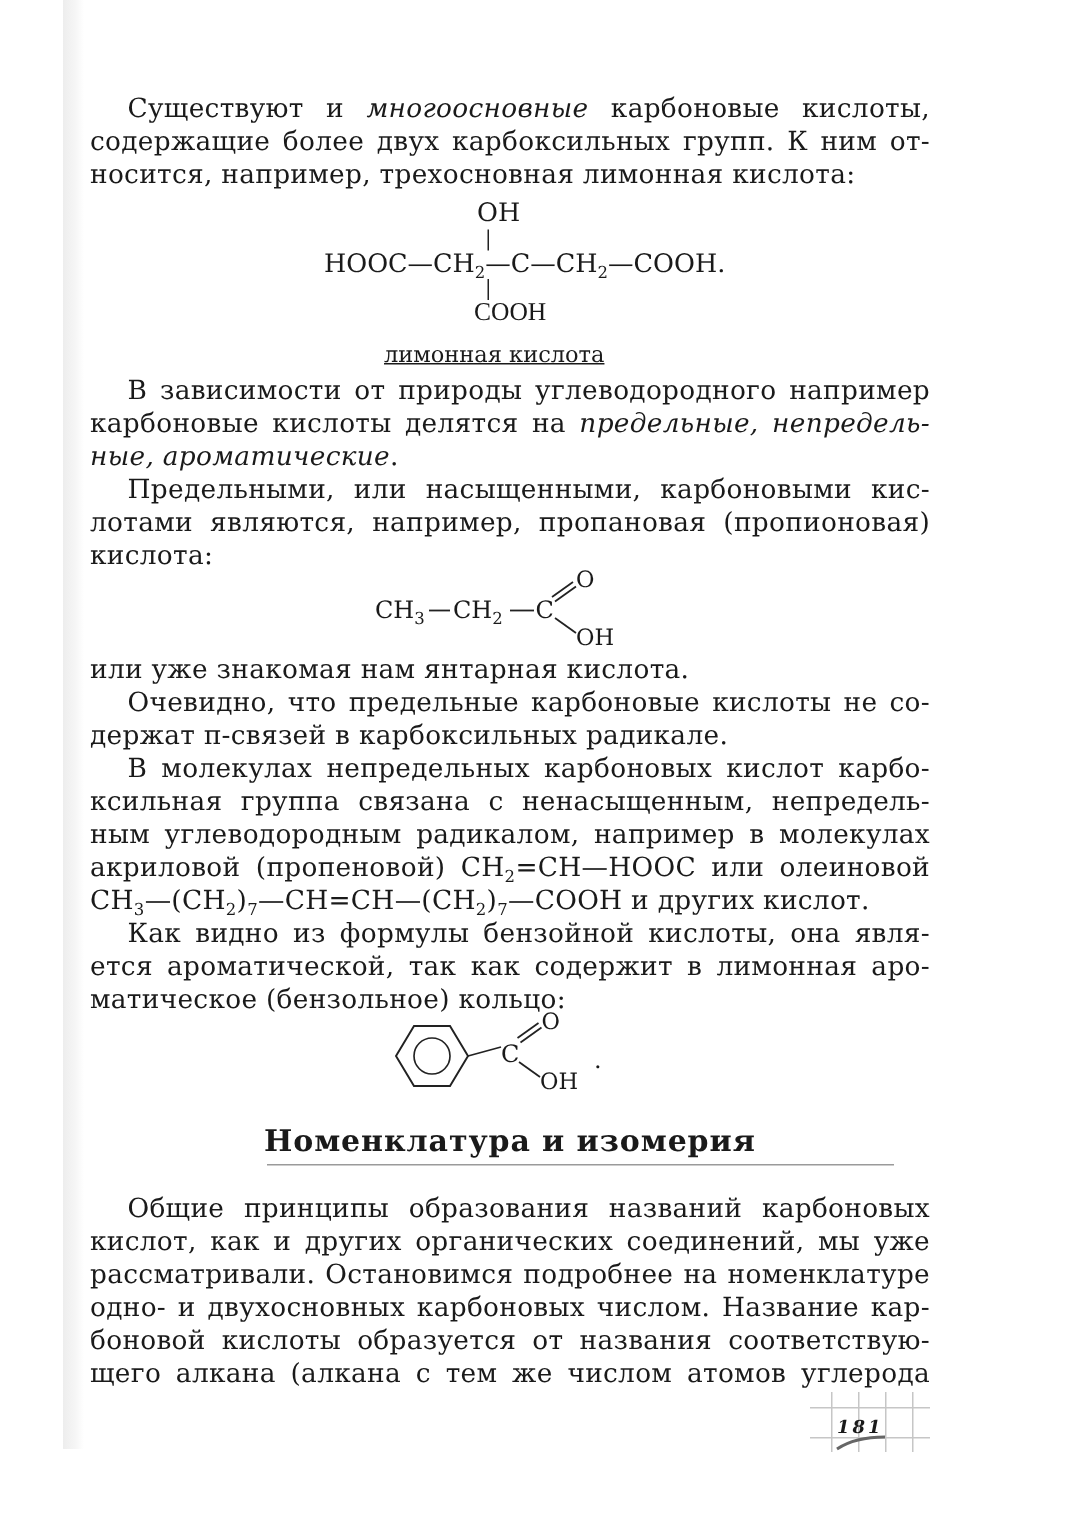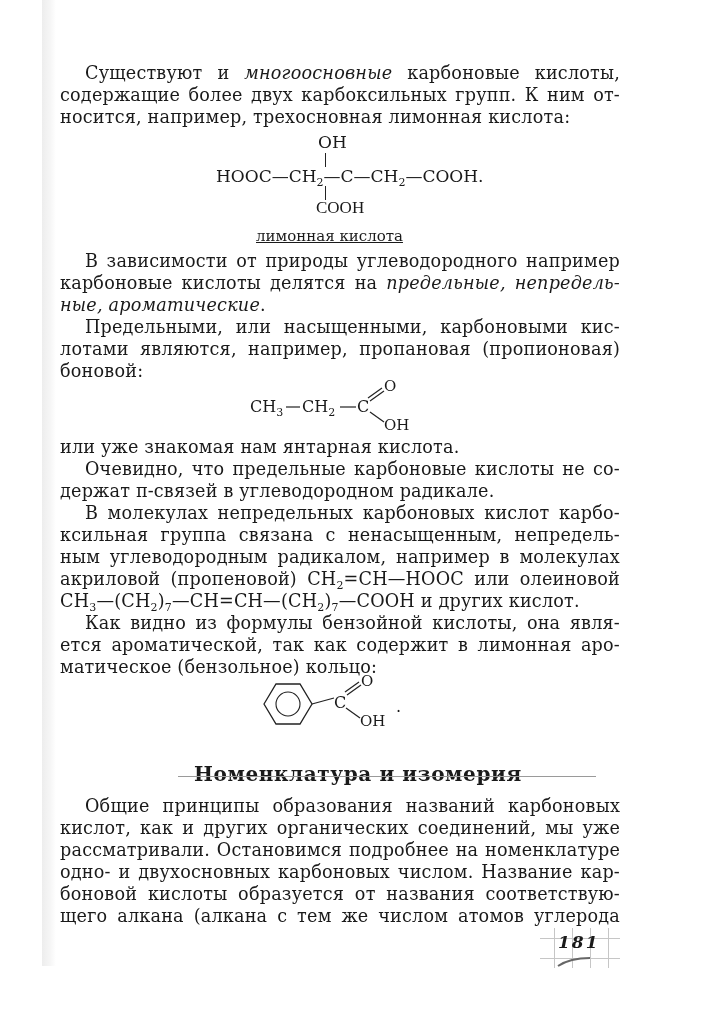--- a/index.html
+++ b/index.html
@@ -8,26 +8,26 @@
   .edge { position: absolute; left: 42px; top: 0; width: 14px; height: 966px;
           background: linear-gradient(to right, #ededed, #f6f6f6 60%, #ffffff); }
   .line { position: absolute; left: 60px; width: 560px; font-size: 17.6px; line-height: 22px;
           white-space: nowrap; letter-spacing: 0.2px; text-align: justify; }
   .line.j { text-align-last: justify; }
   .ind { padding-left: 25px; box-sizing: border-box; }
   i, .it { font-style: italic; }
   .chem { position: absolute; font-size: 17px; white-space: nowrap; }
   sub { font-size: 11px; vertical-align: -4px; line-height: 0; }
   .caption { position: absolute; left: 256px; top: 227px; font-size: 15px; white-space: nowrap; text-decoration: underline; }
-  .heading { position: absolute; left: 194px; top: 748px; font-size: 20px; font-weight: bold;
-             white-space: nowrap; letter-spacing: 0.6px; margin-top: 14px; }
+  .heading { position: absolute; left: 176px; top: 748px; font-size: 20px; font-weight: bold;
+             white-space: nowrap; letter-spacing: 0.6px; }
   .rule { position: absolute; left: 178px; top: 776px; width: 418px; height: 1px; background: #9a9a9a; }
   .pagebox { position: absolute; left: 540px; top: 928px; width: 80px; height: 40px; }
   .pagebox .g { position: absolute; background: #c6c6c6; }
-  .pagenum { position: absolute; left: 18px; top: 4px; font-size: 17px; font-weight: bold;
+  .pagenum { position: absolute; left: 18px; top: 16px; font-size: 12px; font-weight: bold;
              font-style: italic; letter-spacing: 2px; }
   svg text { font-family: "DejaVu Serif", "Liberation Serif", serif; fill: #1a1a1a; }
 </style>
 </head>
 <body>
 
 <div class="edge"></div>
 
 <div class="line j ind" style="top:62px"><span>Существуют и </span><i>многоосновные</i><span> карбоновые кислоты,</span></div>
 <div class="line j" style="top:84px">содержащие более двух карбоксильных групп. К ним от-</div>
@@ -41,39 +41,39 @@
   <div class="chem" style="left:316px; top:198px;font-family:Liberation Serif, serif;">COOH</div>
   <div class="caption">лимонная кислота</div>
 </div>
 
 <div class="line j ind" style="top:250px">В зависимости от природы углеводородного например</div>
 <div class="line j" style="top:272px"><span>карбоновые кислоты делятся на </span><i>предельные, непредель-</i></div>
 <div class="line" style="top:294px"><i>ные, ароматические</i><span>.</span></div>
 
 <div class="line j ind" style="top:316px">Предельными, или насыщенными, карбоновыми кис-</div>
 <div class="line j" style="top:338px">лотами являются, например, пропановая (пропионовая)</div>
-<div class="line" style="top:360px">боновой:</div>
+<div class="line" style="top:360px">кислота:</div>
 
 <svg style="position:absolute; left:240px; top:372px;" width="200" height="64">
   <text x="10" y="40" font-size="16"><tspan>CH</tspan><tspan font-size="11" dy="4">3</tspan></text>
   <line x1="46" y1="35" x2="60" y2="35" stroke="#222" stroke-width="1.2"></line>
   <text x="62" y="40" font-size="16"><tspan>CH</tspan><tspan font-size="11" dy="4">2</tspan></text>
   <line x1="100" y1="35" x2="116" y2="35" stroke="#222" stroke-width="1.2"></line>
   <text x="117" y="40" font-size="16">C</text>
   <line x1="128" y1="26" x2="142" y2="16" stroke="#222" stroke-width="1.2"></line>
   <line x1="130" y1="29" x2="144" y2="19" stroke="#222" stroke-width="1.2"></line>
   <text x="144" y="19" font-size="15">O</text>
   <line x1="130" y1="40" x2="144" y2="50" stroke="#222" stroke-width="1.2"></line>
   <text x="144" y="58" font-size="15">OH</text>
 </svg>
 
 <div class="line" style="top:436px">или уже знакомая нам янтарная кислота.</div>
 
 <div class="line j ind" style="top:458px">Очевидно, что предельные карбоновые кислоты не со-</div>
-<div class="line" style="top:480px">держат π-связей в углеводородном радикале.</div>
+<div class="line" style="top:480px">держат π-связей в карбоксильных радикале.</div>
 
 <div class="line j ind" style="top:502px">В молекулах непредельных карбоновых кислот карбо-</div>
 <div class="line j" style="top:524px">ксильная группа связана с ненасыщенным, непредель-</div>
 <div class="line j" style="top:546px">ным углеводородным радикалом, например в молекулах</div>
 <div class="line j" style="top:568px"><span>акриловой (пропеновой) CH</span><sub>2</sub><span>=CH—HOOC или олеиновой</span></div>
 <div class="line" style="top:590px"><span>CH</span><sub>3</sub><span>—(CH</span><sub>2</sub><span>)</span><sub>7</sub><span>—CH=CH—(CH</span><sub>2</sub><span>)</span><sub>7</sub><span>—COOH  и других кислот.</span></div>
 
 <div class="line j ind" style="top:612px">Как видно из формулы бензойной кислоты, она явля-</div>
 <div class="line j" style="top:634px">ется ароматической, так как содержит в лимонная аро-</div>
 <div class="line" style="top:656px">матическое (бензольное) кольцо:</div>

